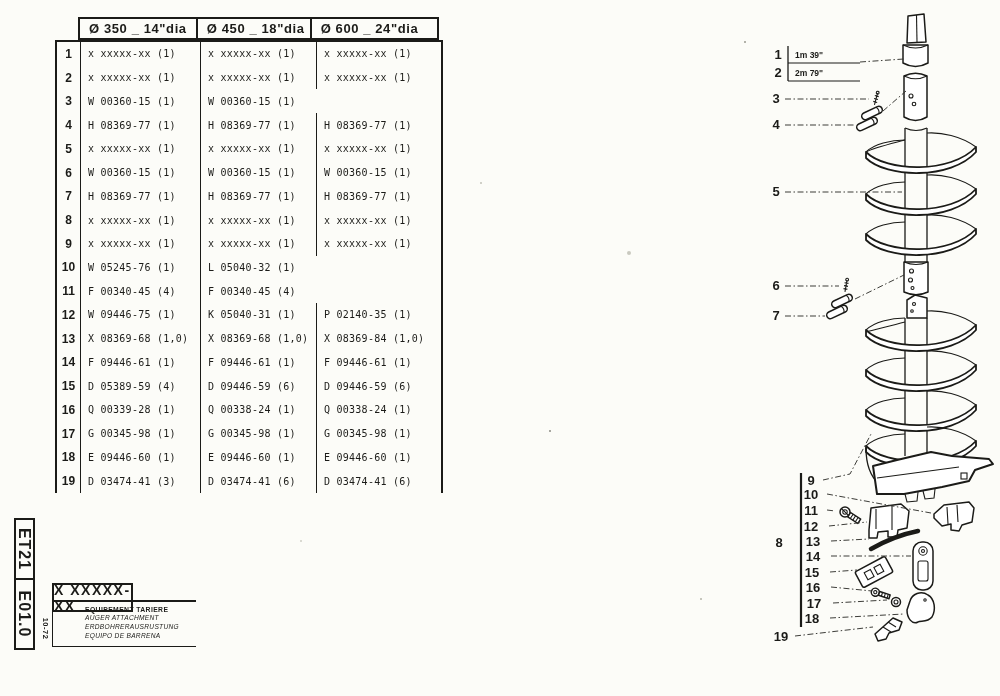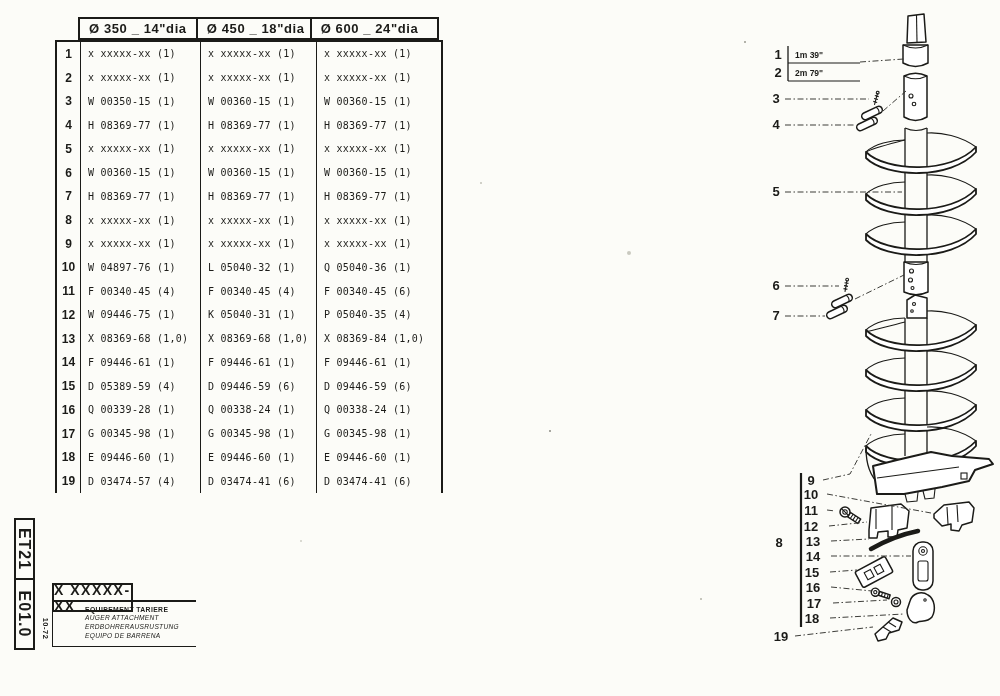--- a/index.html
+++ b/index.html
@@ -91,21 +91,20 @@
         <div class="tcell c3">x xxxxx-xx (1)</div>
       </div>
       <div class="trow">
         <div class="tcell num">2</div>
         <div class="tcell c1">x xxxxx-xx (1)</div>
         <div class="tcell c2">x xxxxx-xx (1)</div>
         <div class="tcell c3">x xxxxx-xx (1)</div>
       </div>
       <div class="trow">
         <div class="tcell num">3</div>
-        <div class="tcell c1">W 00350-15 (1)</div>
         <div class="tcell c2">W 00360-15 (1)</div>
         <div class="tcell c3">W 00360-15 (1)</div>
       </div>
       <div class="trow">
         <div class="tcell num">4</div>
         <div class="tcell c1">H 08369-77 (1)</div>
         <div class="tcell c2">H 08369-77 (1)</div>
         <div class="tcell c3">H 08369-77 (1)</div>
       </div>
       <div class="trow">
@@ -133,35 +132,33 @@
         <div class="tcell c3">x xxxxx-xx (1)</div>
       </div>
       <div class="trow">
         <div class="tcell num">9</div>
         <div class="tcell c1">x xxxxx-xx (1)</div>
         <div class="tcell c2">x xxxxx-xx (1)</div>
         <div class="tcell c3">x xxxxx-xx (1)</div>
       </div>
       <div class="trow">
         <div class="tcell num">10</div>
-        <div class="tcell c1">W 04897-76 (1)</div>
+        <div class="tcell c1">W 05245-76 (1)</div>
         <div class="tcell c2">L 05040-32 (1)</div>
-        <div class="tcell c3">Q 05040-36 (1)</div>
       </div>
       <div class="trow">
         <div class="tcell num">11</div>
         <div class="tcell c1">F 00340-45 (4)</div>
         <div class="tcell c2">F 00340-45 (4)</div>
-        <div class="tcell c3">F 00340-45 (6)</div>
       </div>
       <div class="trow">
         <div class="tcell num">12</div>
         <div class="tcell c1">W 09446-75 (1)</div>
         <div class="tcell c2">K 05040-31 (1)</div>
-        <div class="tcell c3">P 05040-35 (4)</div>
+        <div class="tcell c3">P 02140-35 (1)</div>
       </div>
       <div class="trow">
         <div class="tcell num">13</div>
         <div class="tcell c1">X 08369-68 (1,0)</div>
         <div class="tcell c2">X 08369-68 (1,0)</div>
         <div class="tcell c3">X 08369-84 (1,0)</div>
       </div>
       <div class="trow">
         <div class="tcell num">14</div>
         <div class="tcell c1">F 09446-61 (1)</div>
@@ -187,21 +184,21 @@
         <div class="tcell c3">G 00345-98 (1)</div>
       </div>
       <div class="trow">
         <div class="tcell num">18</div>
         <div class="tcell c1">E 09446-60 (1)</div>
         <div class="tcell c2">E 09446-60 (1)</div>
         <div class="tcell c3">E 09446-60 (1)</div>
       </div>
       <div class="trow">
         <div class="tcell num">19</div>
-        <div class="tcell c1">D 03474-57 (4)</div>
+        <div class="tcell c1">D 03474-41 (3)</div>
         <div class="tcell c2">D 03474-41 (6)</div>
         <div class="tcell c3">D 03474-41 (6)</div>
       </div>
     </div>
 </div>
 
 <div class="vbox vcode top">
   <span>ET21</span>
 </div>
 <div class="vbox vcode bot">

